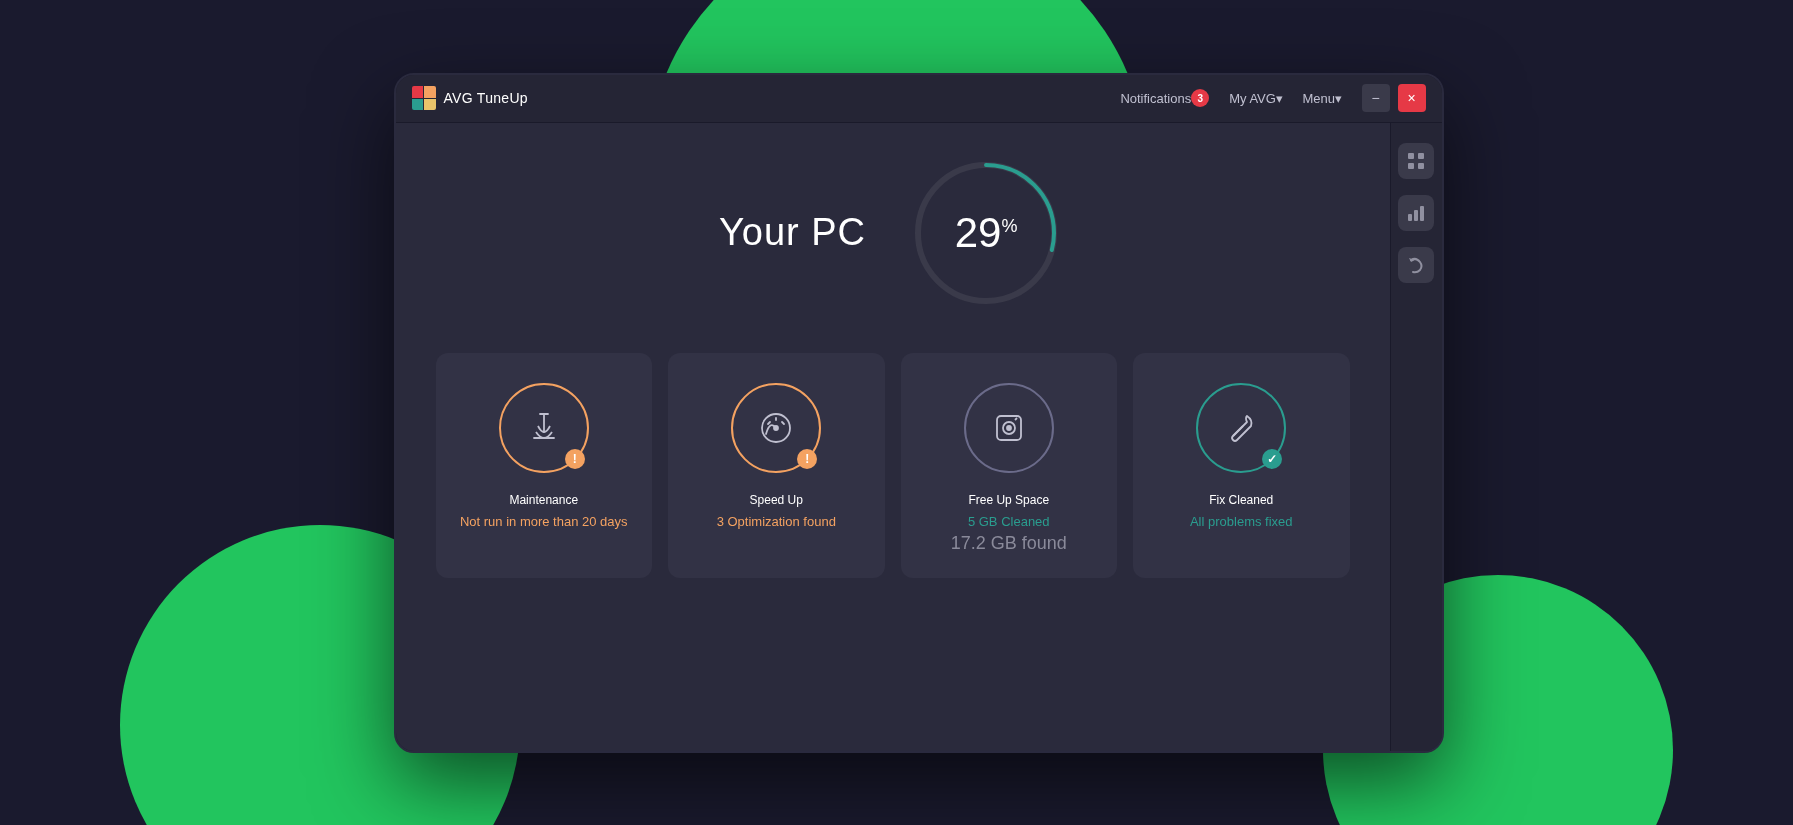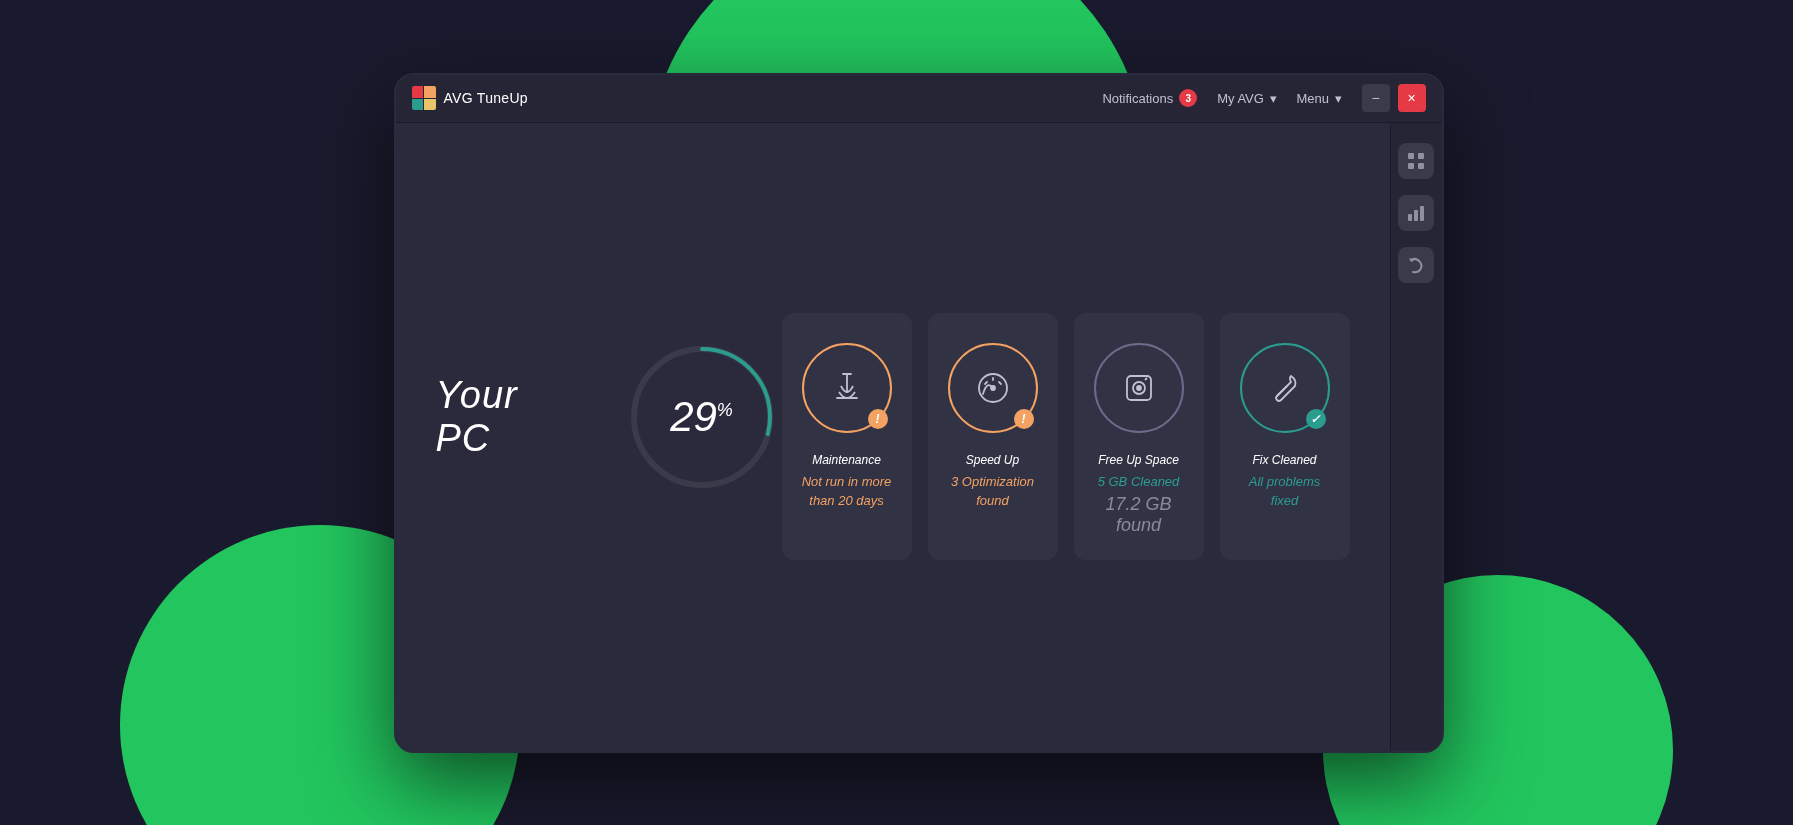--- a/index.html
+++ b/index.html
@@ -96,21 +96,20 @@
       letter-spacing: 0.3px;
     }
     .title-bar-right {
       display: flex;
       align-items: center;
       gap: 20px;
     }
     .nav-item {
       display: flex;
       align-items: center;
-      gap: 6px;
       color: #c0c0d0;
       font-size: 13px;
       cursor: pointer;
     }
     .notification-badge {
       background: #e63946;
       color: white;
       font-size: 10px;
       font-weight: bold;
       border-radius: 50%;
@@ -168,25 +167,24 @@
       justify-content: center;
       cursor: pointer;
       color: #9090a0;
       font-size: 16px;
     }
 
     
     .center-content {
       flex: 1;
       display: flex;
-      flex-direction: row;
+      flex-direction: column;
       align-items: center;
       padding: 30px 40px 30px;
       order: 1;
-      font-style: italic;
     }
 
     
     .score-section {
       display: flex;
       align-items: center;
       justify-content: center;
       gap: 40px;
       margin-bottom: 40px;
       width: 100%;

